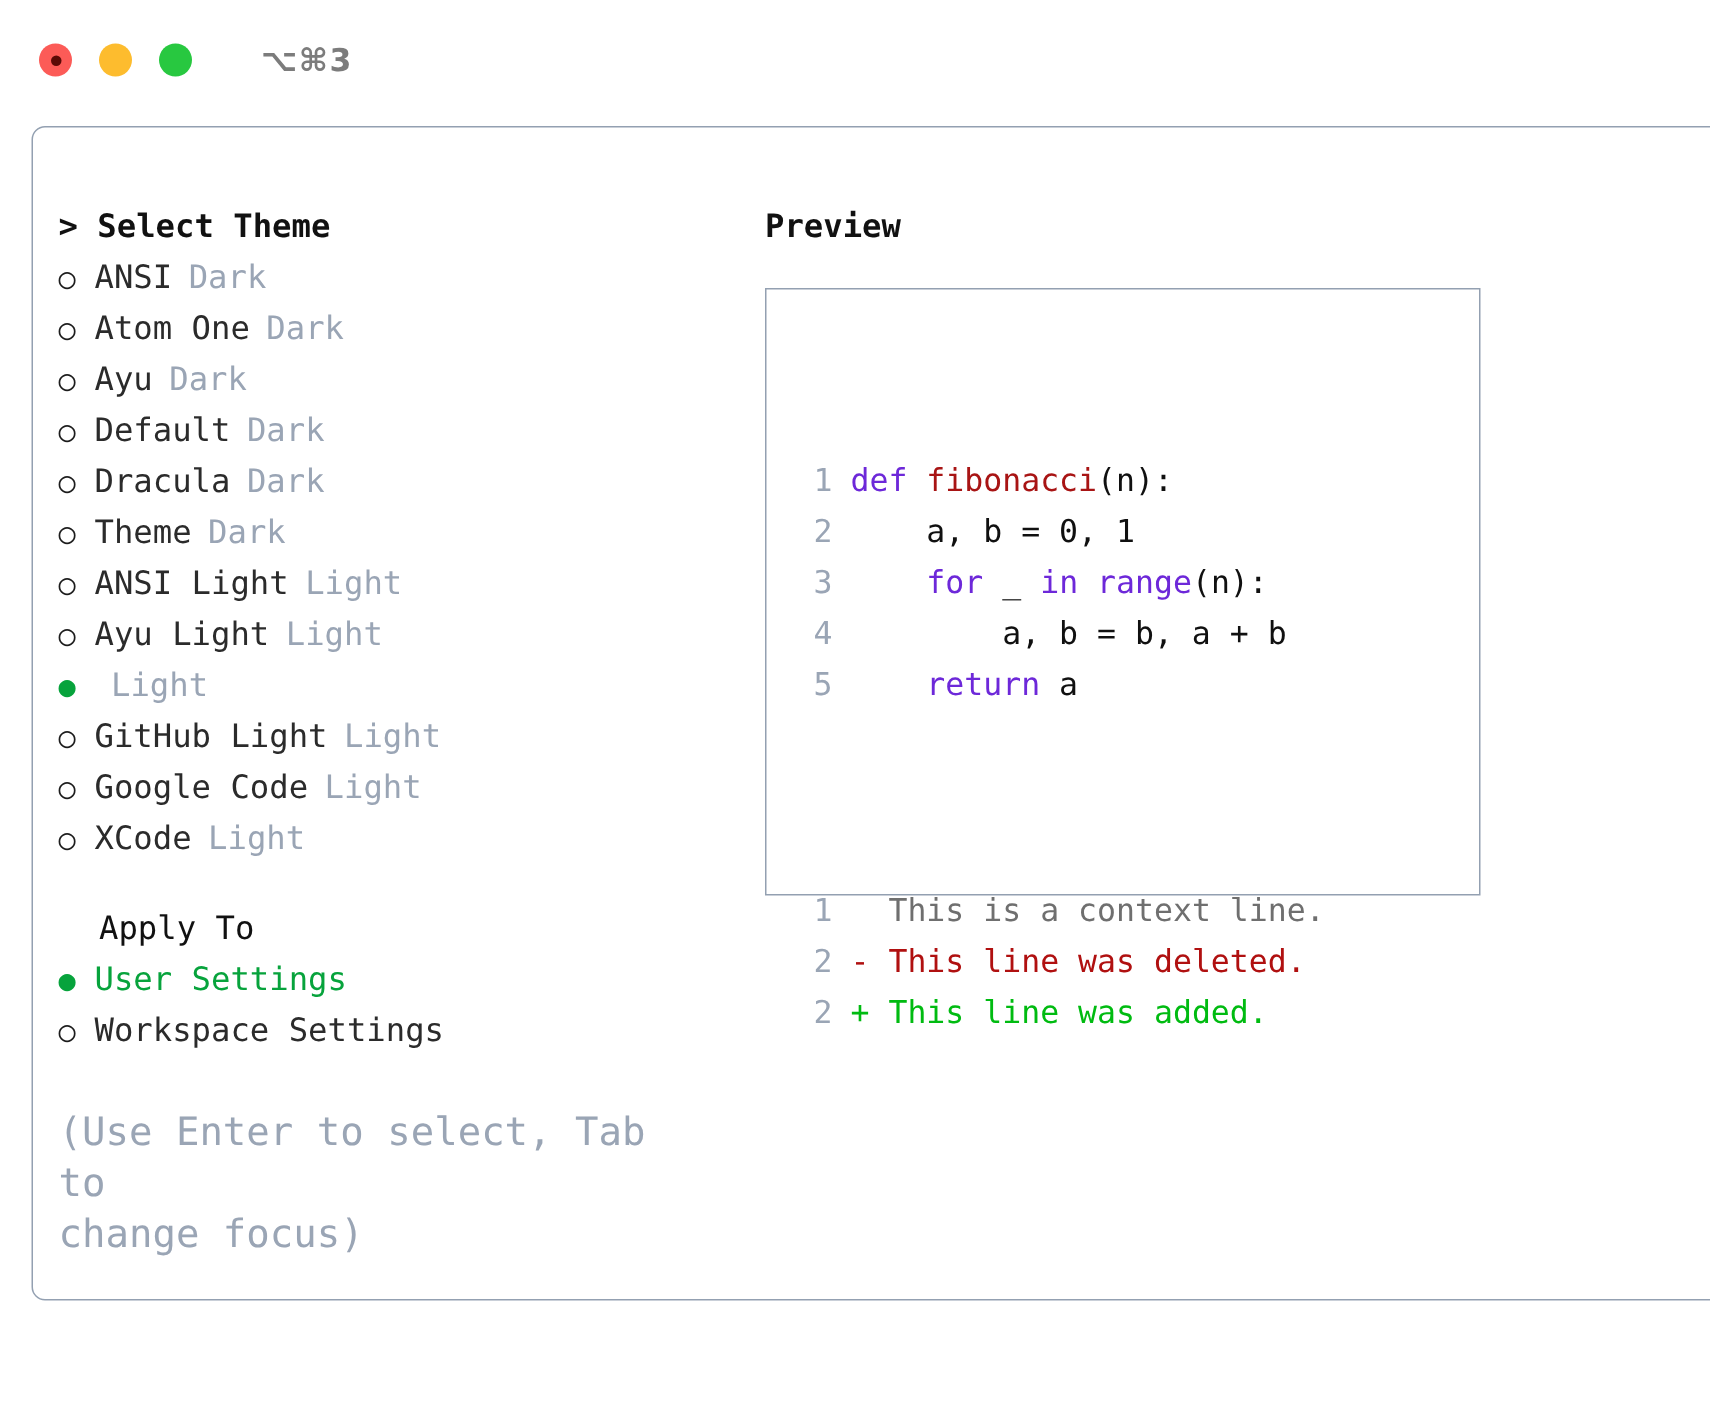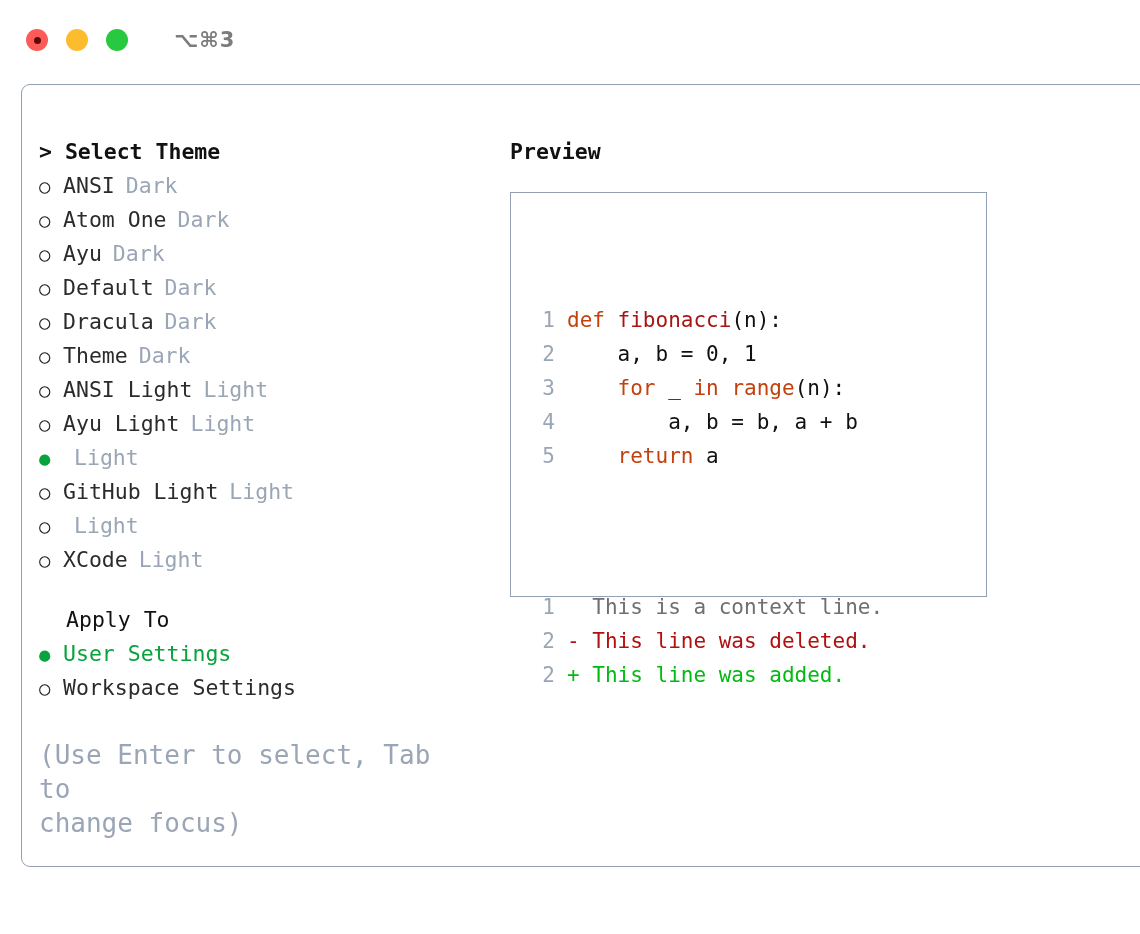--- a/index.html
+++ b/index.html
@@ -179,21 +179,21 @@
   .code-line { display: flex; align-items: baseline; white-space: pre; }
 
   .lineno {
     width: 30px;
     flex: 0 0 30px;
     text-align: right;
     color: #9aa5b5;
     margin-right: 12px;
   }
 
-  .tok-kw  { color: #c2410c; }
+  .tok-kw  { color: #6d28d9; }
   .tok-fn  { color: #a81414; }
   .tok-txt { color: #101010; }
 
   .diff-block { margin-top: 34px; }
 
   .diff-ctx  { color: #6f6f6f; margin-top: 15px; }
   .diff-del  { color: #b01010; }
   .diff-add  { color: #00bb11; }
 </style>
 </head>
@@ -223,21 +223,21 @@
             <div class="opt-row"><span class="bullet">○</span><span class="opt-label">ANSI</span><span class="opt-meta">Dark</span></div>
             <div class="opt-row"><span class="bullet">○</span><span class="opt-label">Atom One</span><span class="opt-meta">Dark</span></div>
             <div class="opt-row"><span class="bullet">○</span><span class="opt-label">Ayu</span><span class="opt-meta">Dark</span></div>
             <div class="opt-row"><span class="bullet">○</span><span class="opt-label">Default</span><span class="opt-meta">Dark</span></div>
             <div class="opt-row"><span class="bullet">○</span><span class="opt-label">Dracula</span><span class="opt-meta">Dark</span></div>
             <div class="opt-row"><span class="bullet">○</span><span class="opt-label">Theme</span><span class="opt-meta">Dark</span></div>
             <div class="opt-row"><span class="bullet">○</span><span class="opt-label">ANSI Light</span><span class="opt-meta">Light</span></div>
             <div class="opt-row"><span class="bullet">○</span><span class="opt-label">Ayu Light</span><span class="opt-meta">Light</span></div>
             <div class="opt-row selected"><span class="bullet sel">●</span><span class="opt-meta">Light</span></div>
             <div class="opt-row"><span class="bullet">○</span><span class="opt-label">GitHub Light</span><span class="opt-meta">Light</span></div>
-            <div class="opt-row"><span class="bullet">○</span><span class="opt-meta">Light</span></div>
+            <div class="opt-row"><span class="bullet">○</span><span class="opt-label">Google Code</span><span class="opt-meta">Light</span></div>
             <div class="opt-row"><span class="bullet">○</span><span class="opt-label">XCode</span><span class="opt-meta">Light</span></div>
           </div>
 
         <div class="apply-head">Apply To</div>
 
         <div class="opt-list" id="apply-list">
             <div class="opt-row selected"><span class="bullet sel">●</span><span class="opt-label">User Settings</span></div>
             <div class="opt-row"><span class="bullet">○</span><span class="opt-label">Workspace Settings</span></div>
           </div>
 

